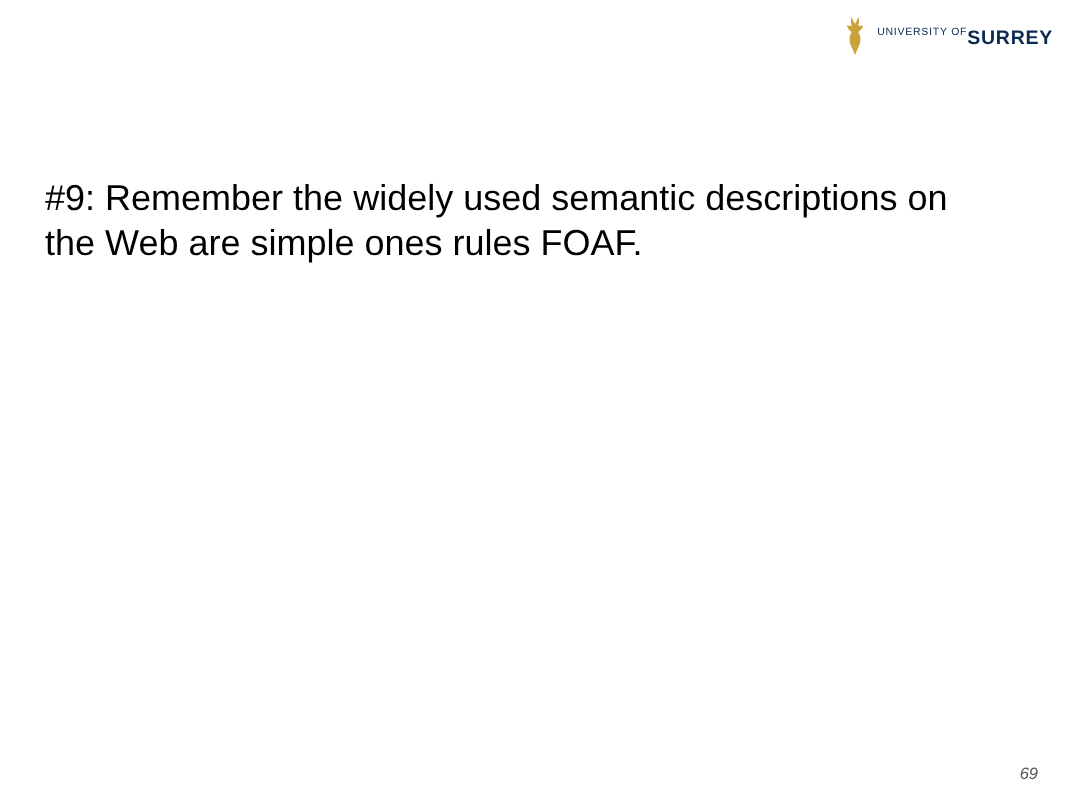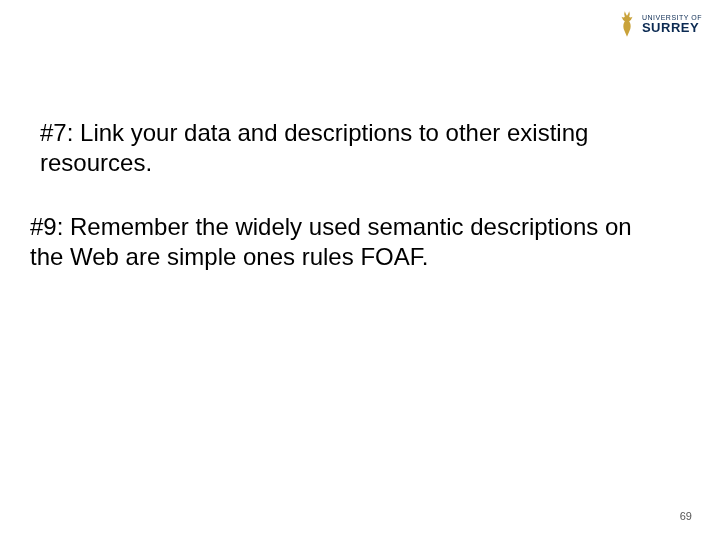--- a/index.html
+++ b/index.html
@@ -20,21 +20,20 @@
     display: flex;
     align-items: center;
     gap: 4px;
   }
   .logo-stag {
     width: 22px;
     height: 28px;
   }
   .logo-text {
     display: flex;
-    flex-direction: column;
     line-height: 1;
     color: #0b2a52;
   }
   .logo-line1 {
     font-size: 7px;
     letter-spacing: 0.5px;
     font-weight: 400;
   }
   .logo-line2 {
     font-size: 13px;
@@ -56,35 +55,35 @@
   .item.first {
     padding-left: 10px;
     text-indent: -0px;
   }
   .page-number {
     position: absolute;
     bottom: 18px;
     right: 28px;
     font-size: 11px;
     color: #555;
+    font-style: italic;
   }
 </style>
 </head>
 <body>
 
 <div class="logo">
   <span class="logo-stag">
     <svg viewBox="0 0 40 50" width="22" height="28">
       <path fill="#c9a23a" d="M20 48 L14 34 Q12 26 16 20 Q12 18 10 12 Q14 14 16 12 Q14 6 16 2 Q18 8 20 10 Q22 8 24 2 Q26 6 24 12 Q26 14 30 12 Q28 18 24 20 Q28 26 26 34 Z"></path>
     </svg>
   </span>
   <span class="logo-text">
     <span class="logo-line1">UNIVERSITY OF</span>
     <span class="logo-line2">SURREY</span>
   </span>
 </div>
 
 <div class="content">
-  <div class="item first"> #7: Link your data and descriptions to other existing resources.</div>
   <div class="item">#9: Remember the widely used semantic descriptions on the Web are simple ones rules FOAF.</div>
 </div>
 
 <div class="page-number">69</div>
 
 </body></html>

